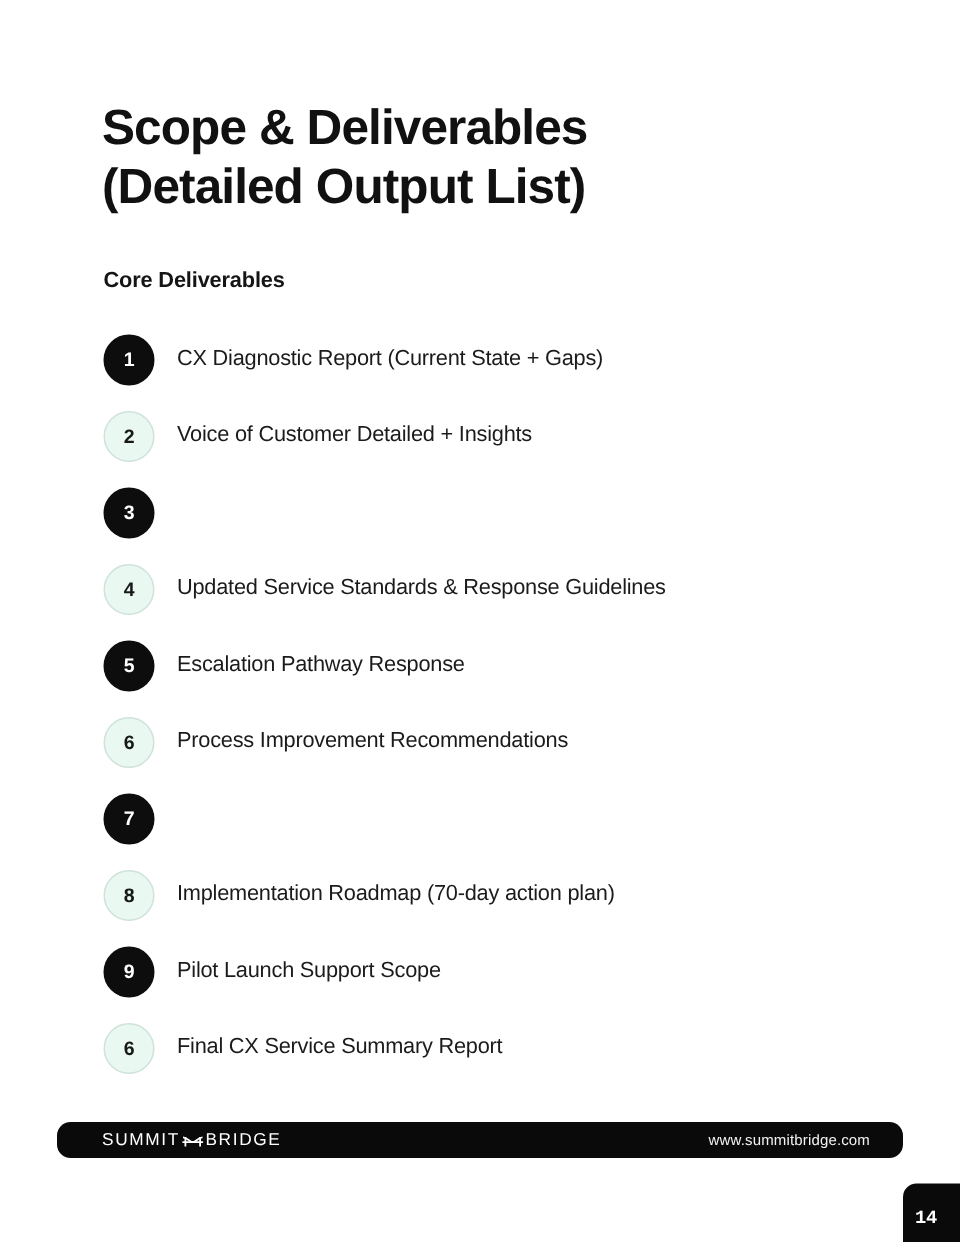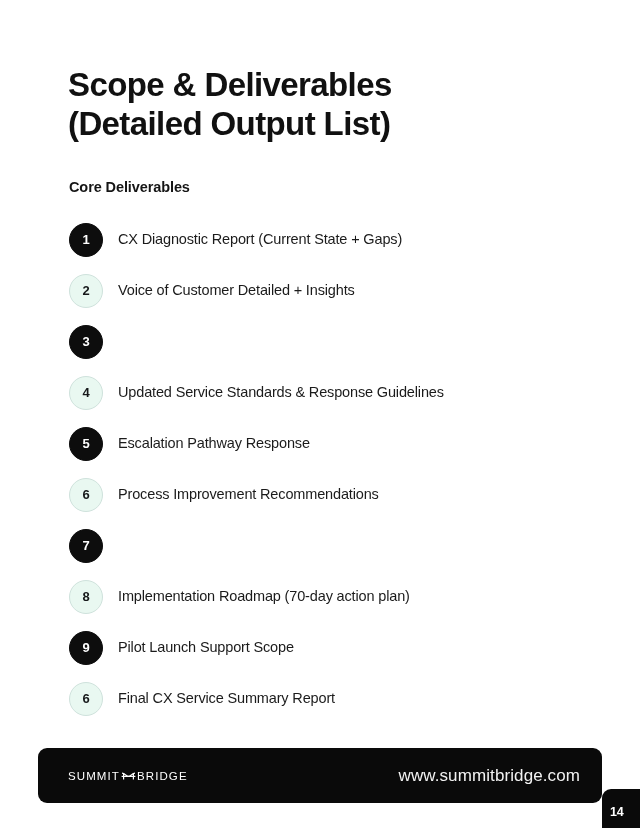--- a/index.html
+++ b/index.html
@@ -94,21 +94,21 @@
     line-height: 1.2;
     white-space: nowrap;
   }
 
   
   .footer-bar {
     position: absolute;
     left: 38px;
     top: 748px;
     width: 564px;
-    height: 55px;
+    height: 24px;
     background: #0a0a0a;
     border-radius: 9px;
     display: flex;
     align-items: center;
     justify-content: space-between;
     padding: 0 22px 0 30px;
     box-sizing: border-box;
   }
   .brand {
     display: flex;
@@ -120,21 +120,21 @@
   }
   .brand-mark {
     display: inline-flex;
     align-items: center;
     margin: 0 1px;
     position: relative;
     top: 0px;
   }
   .footer-url {
     color: #f2f2f2;
-    font-size: 17px;
+    font-size: 10px;
     letter-spacing: 0.1px;
   }
 
   
   .page-tab {
     position: absolute;
     left: 602px;
     top: 789px;
     width: 46px;
     height: 46px;
@@ -144,20 +144,21 @@
     align-items: center;
     justify-content: flex-start;
     padding-left: 8px;
     box-sizing: border-box;
   }
   .page-number {
     color: #ffffff;
     font-size: 12.5px;
     font-weight: 700;
     letter-spacing: -0.1px;
+    font-family: Liberation Mono, monospace;
   }
 </style>
 </head>
 <body>
 
 <div class="slide">
 
   <div class="title-block">
     <h1 class="slide-title">Scope &amp; Deliverables
 (Detailed Output List)</h1>

